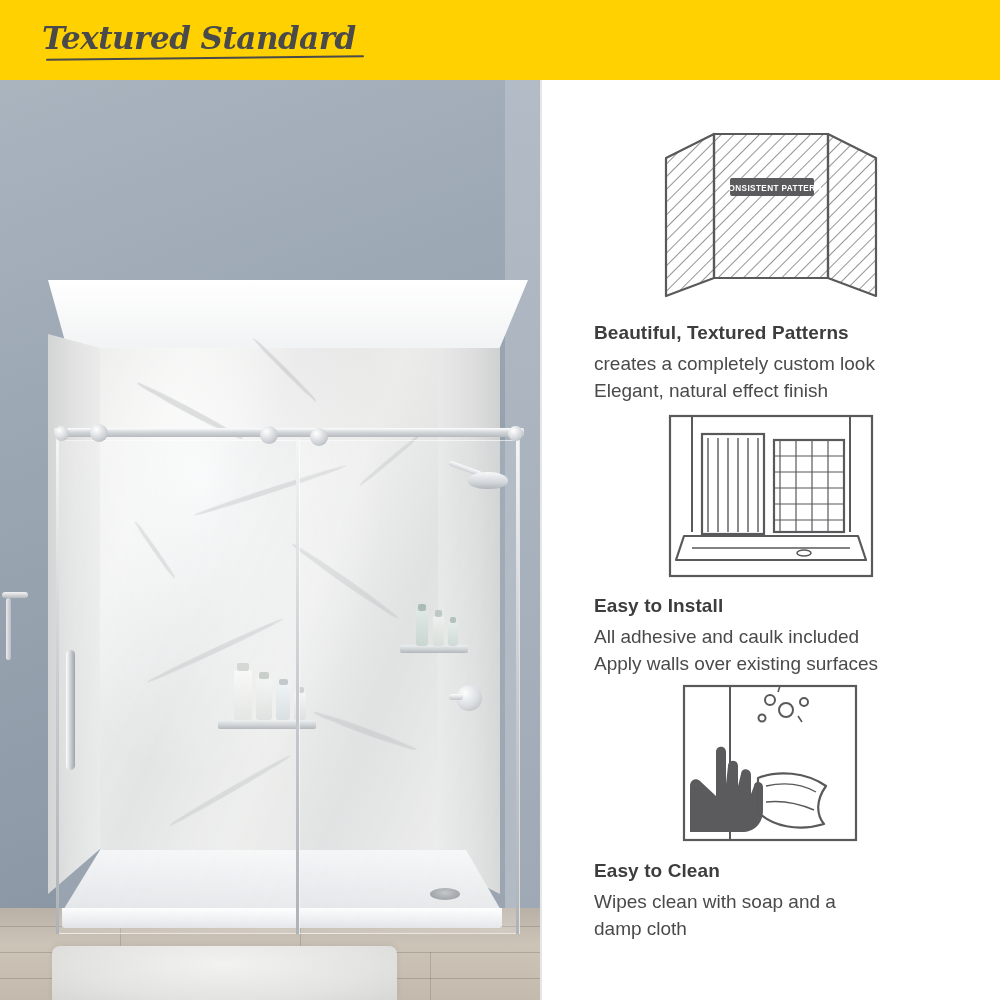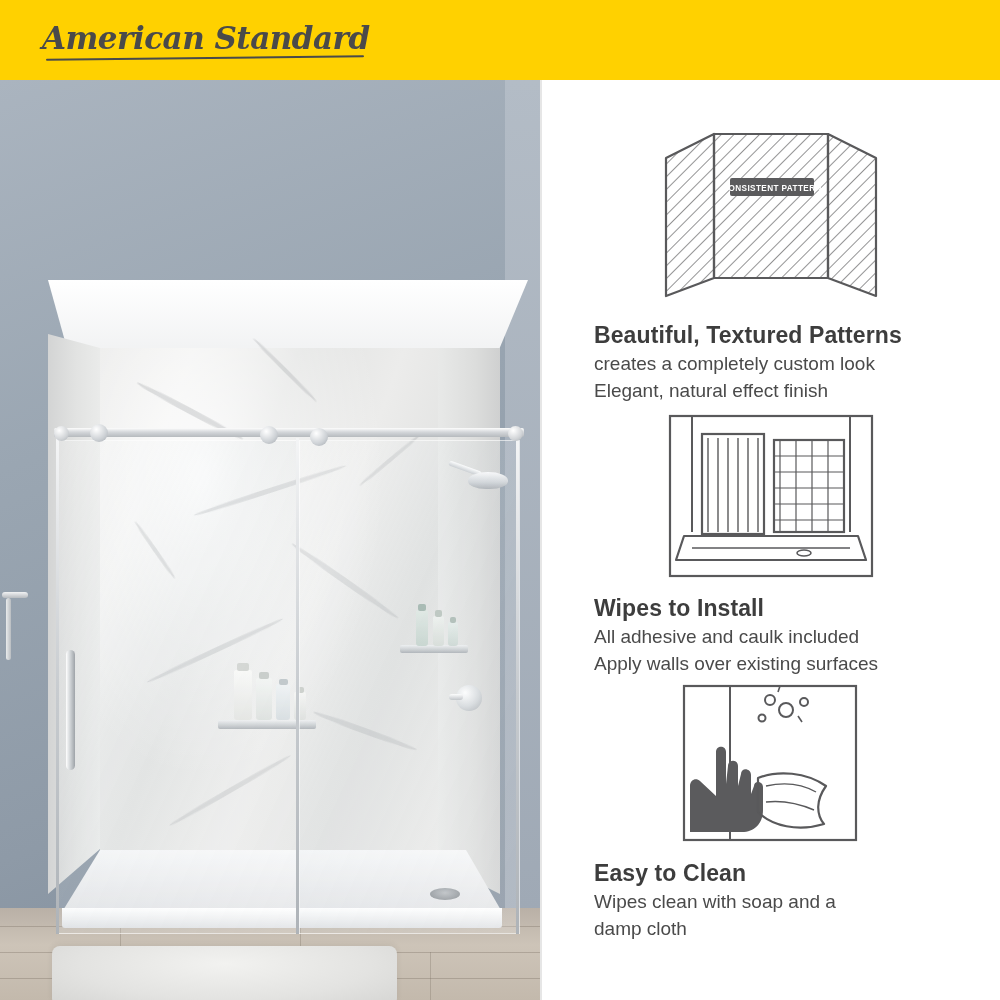--- a/index.html
+++ b/index.html
@@ -287,40 +287,40 @@
     width: 458px;
   }
   .feature-art {
     position: relative;
     margin: 0 auto;
     display: block;
   }
   .feature-title {
     position: absolute;
     left: 52px;
-    font-size: 23px;
+    font-size: 19px;
     font-weight: bold;
     color: #3d3d3d;
     letter-spacing: 0.1px;
     white-space: nowrap;
   }
   .feature-body {
     position: absolute;
     left: 52px;
     font-size: 19px;
     line-height: 27px;
     color: #4a4a4a;
   }
   .feature-body div { white-space: nowrap; }
 </style>
 </head>
 <body>
 
 <div class="brand-bar">
-  <div class="brand-wordmark">American Standard</div>
+  <div class="brand-wordmark">Textured Standard</div>
   <div class="brand-underline"></div>
 </div>
 
 <div class="content">
 
   <div class="photo-pane">
     <div class="wall-left"></div>
     <div class="wall-right-panel"></div>
 
     <div class="floor">
@@ -456,21 +456,21 @@
           <line x1="118" y1="78" x2="188" y2="78"></line>
           <line x1="118" y1="94" x2="188" y2="94"></line>
           <line x1="118" y1="110" x2="188" y2="110"></line>
         </g>
         <rect x="118" y="30" width="70" height="92" fill="none" stroke="#59595b" stroke-width="2.2"></rect>
 
         <polygon points="28,126 202,126 210,150 20,150" fill="none" stroke="#59595b" stroke-width="2.2" stroke-linejoin="round"></polygon>
         <line x1="36" y1="138" x2="194" y2="138" stroke="#59595b" stroke-width="1.6"></line>
         <ellipse cx="148" cy="143" rx="7" ry="3" fill="none" stroke="#59595b" stroke-width="1.6"></ellipse>
       </svg>
-      <div class="feature-title" style="top:185px;">Wipes to Install</div>
+      <div class="feature-title" style="top:185px;">Easy to Install</div>
       <div class="feature-body" style="top:213px;">
         <div>All adhesive and caulk included</div>
         <div>Apply walls over existing surfaces</div>
       </div>
     </div>
 
     <div class="feature" style="top:602px; height:280px;">
       <svg class="feature-art" width="210" height="162" viewBox="0 0 210 162">
         <rect x="18" y="4" width="172" height="154" fill="none" stroke="#59595b" stroke-width="2.2"></rect>
 

